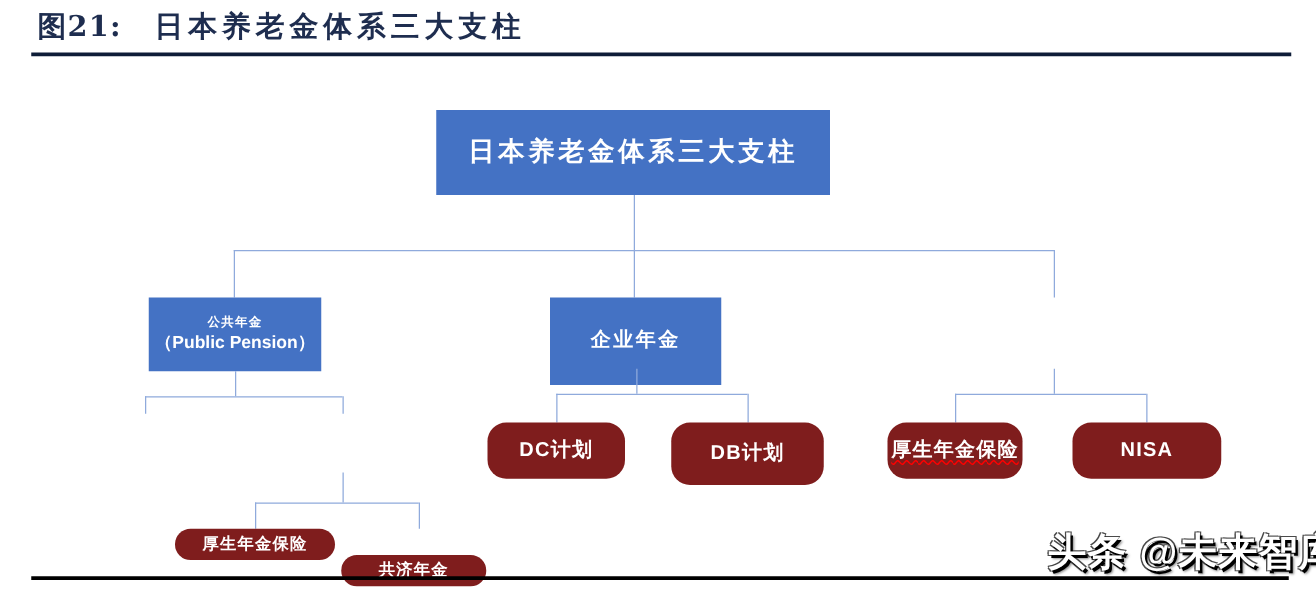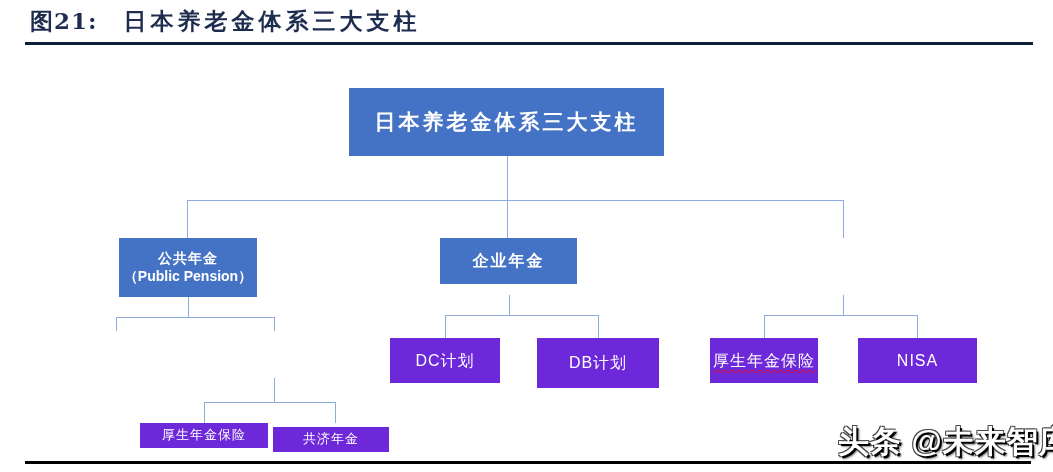--- a/index.html
+++ b/index.html
@@ -26,25 +26,25 @@
   }
   
   .node{
     position:absolute;
     display:flex;flex-direction:column;
     align-items:center;justify-content:center;
     text-align:center;line-height:1.25;
     box-sizing:border-box;
   }
   .node-dark{background:#4472C4;color:#ffffff;font-weight:bold;}
-  .node-light{background:#6d28d9;color:#ffffff;font-weight:normal;}
+  .node-light{background:#7f1d1d;color:#ffffff;font-weight:bold;border-radius:15px;}
   .node-light-bluetext{background:#8FAADC;color:#4472C4;font-weight:bold;}
   .root-node{font-size:21px;letter-spacing:3px;}
   .pillar-title{font-size:16px;letter-spacing:2px;}
-  .pillar-two .pillar-title{font-size:14px;letter-spacing:1px;}
+  .pillar-two .pillar-title{font-size:10px;letter-spacing:1px;}
   .pillar-sub{font-size:14px;}
   .l3-title{font-size:13px;letter-spacing:1px;}
   .l3-sub{font-size:13px;}
   .l3-plan{font-size:16px;letter-spacing:1px;}
   .l4-label{font-size:13px;letter-spacing:1px;}
   .squiggle{
     text-decoration:underline wavy #FF0000;
     text-decoration-thickness:1px;
     text-underline-offset:3px;
   }
@@ -90,42 +90,42 @@
   <div class="conn conn-h" style="left:187px;top:200px;width:657px;"></div>
   <div class="conn conn-v" style="left:187px;top:200px;height:38px;"></div>
   <div class="conn conn-v" style="left:507px;top:200px;height:38px;"></div>
   <div class="conn conn-v" style="left:843px;top:200px;height:38px;"></div>
 
   <div class="node node-dark pillar-two" style="left:119px;top:238px;width:138px;height:59px;">
     <span class="pillar-title">公共年金</span>
     <span class="pillar-sub">（Public Pension）</span>
   </div>
 
-  <div class="node node-dark" style="left:440px;top:238px;width:137px;height:46px;">
+  <div class="node node-dark" style="left:440px;top:238px;width:137px;height:70px;">
     <span class="pillar-title">企业年金</span>
   </div>
 
 
   <div class="conn conn-v" style="left:188px;top:297px;height:20px;"></div>
   <div class="conn conn-h" style="left:116px;top:317px;width:158px;"></div>
   <div class="conn conn-v" style="left:116px;top:317px;height:14px;"></div>
   <div class="conn conn-v" style="left:274px;top:317px;height:14px;"></div>
 
 
 
   <div class="conn conn-v" style="left:274px;top:378px;height:24px;"></div>
   <div class="conn conn-h" style="left:204px;top:402px;width:131px;"></div>
   <div class="conn conn-v" style="left:204px;top:402px;height:21px;"></div>
   <div class="conn conn-v" style="left:335px;top:402px;height:21px;"></div>
 
   <div class="node node-light" style="left:140px;top:423px;width:128px;height:25px;">
     <span class="l4-label">厚生年金保险</span>
   </div>
 
-  <div class="node node-light" style="left:273px;top:427px;width:116px;height:25px;">
+  <div class="node node-light" style="left:273px;top:444px;width:116px;height:25px;">
     <span class="l4-label">共济年金</span>
   </div>
 
   <div class="conn conn-v" style="left:509px;top:295px;height:20px;"></div>
   <div class="conn conn-h" style="left:445px;top:315px;width:153px;"></div>
   <div class="conn conn-v" style="left:445px;top:315px;height:23px;"></div>
   <div class="conn conn-v" style="left:598px;top:315px;height:23px;"></div>
 
   <div class="node node-light" style="left:390px;top:338px;width:110px;height:45px;">
     <span class="l3-plan">DC计划</span>

